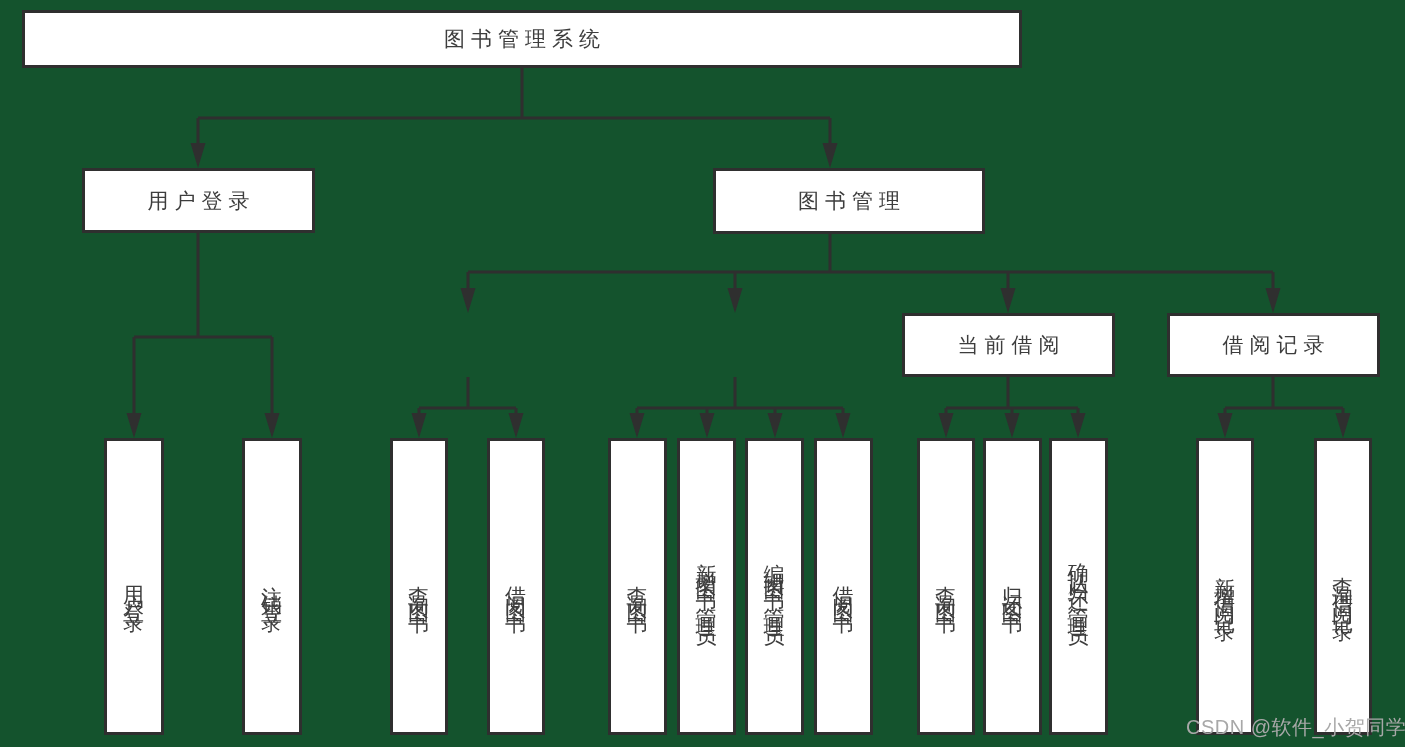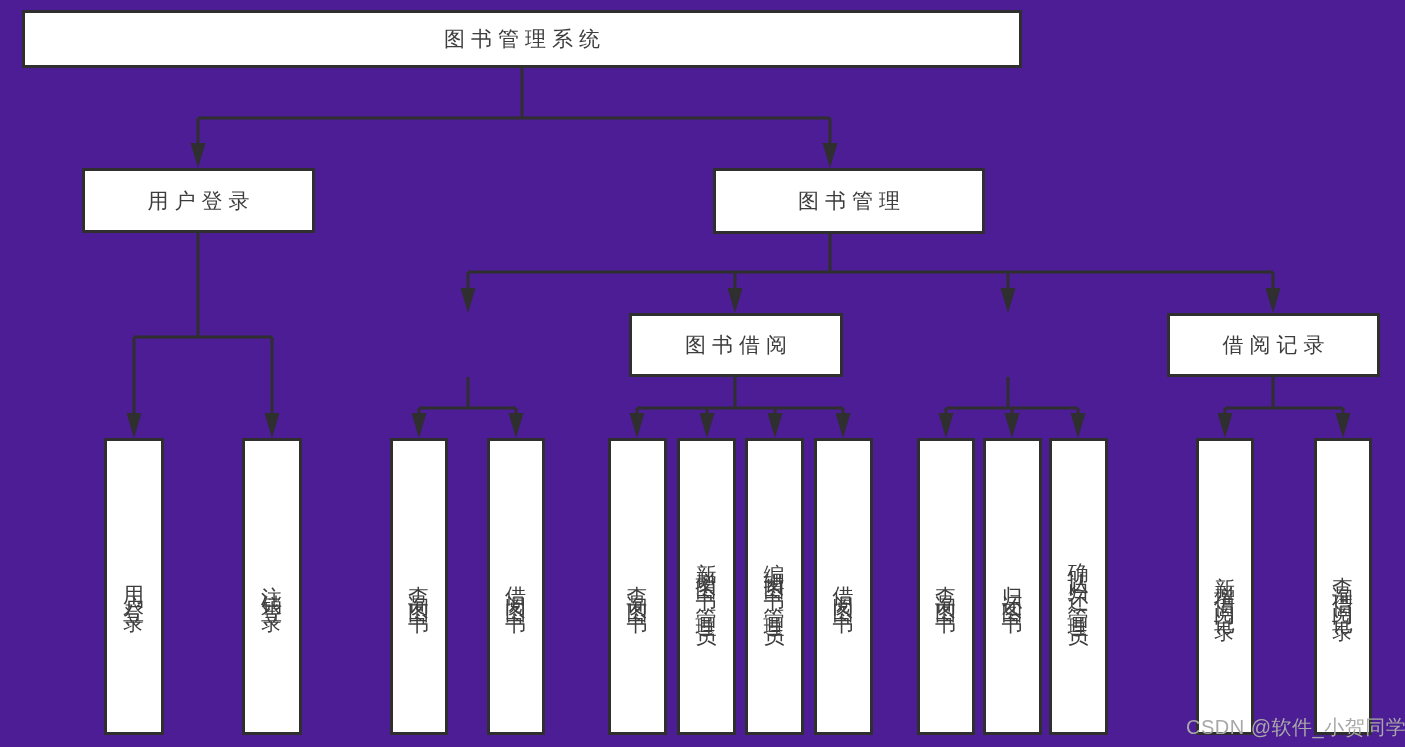--- a/index.html
+++ b/index.html
@@ -1,17 +1,17 @@
 <!DOCTYPE html>
 <html><head>
 <meta charset="utf-8">
 <style>
   html,body { margin:0; padding:0; background:#ffffff; }
   #canvas {
-    position:relative; width:1405px; height:747px; background:#4c1d95;
+    position:relative; width:1405px; height:747px; background:#14532d;
     font-family:"Liberation Sans", sans-serif; overflow:hidden;
   }
   #connectors { position:absolute; left:0; top:0; width:1405px; height:747px; }
   .node {
     position:absolute; box-sizing:border-box;
     border:3px solid #2f2f2f; background:#ffffff;
     display:flex; align-items:center; justify-content:center;
     color:#3d3d3d;
   }
   .node.h span {
@@ -86,22 +86,22 @@
     <span>图书管理系统</span>
   </div>
 
   <div class="node h" style="left:82px;top:168px;width:233px;height:65px">
     <span>用户登录</span>
   </div>
   <div class="node h" style="left:713px;top:168px;width:272px;height:66px">
     <span>图书管理</span>
   </div>
 
-  <div class="node h" style="left:629px;top:313px;width:214px;height:64px">
-    <span>图书借阅</span>
+  <div class="node h" style="left:902px;top:313px;width:213px;height:64px">
+    <span>当前借阅</span>
   </div>
   <div class="node h" style="left:1167px;top:313px;width:213px;height:64px">
     <span>借阅记录</span>
   </div>
 
   <div class="node v" style="left:104px;top:438px;width:60px;height:297px">
     <span>用户登录</span>
   </div>
   <div class="node v" style="left:242px;top:438px;width:60px;height:297px">
     <span>注销登录</span>

